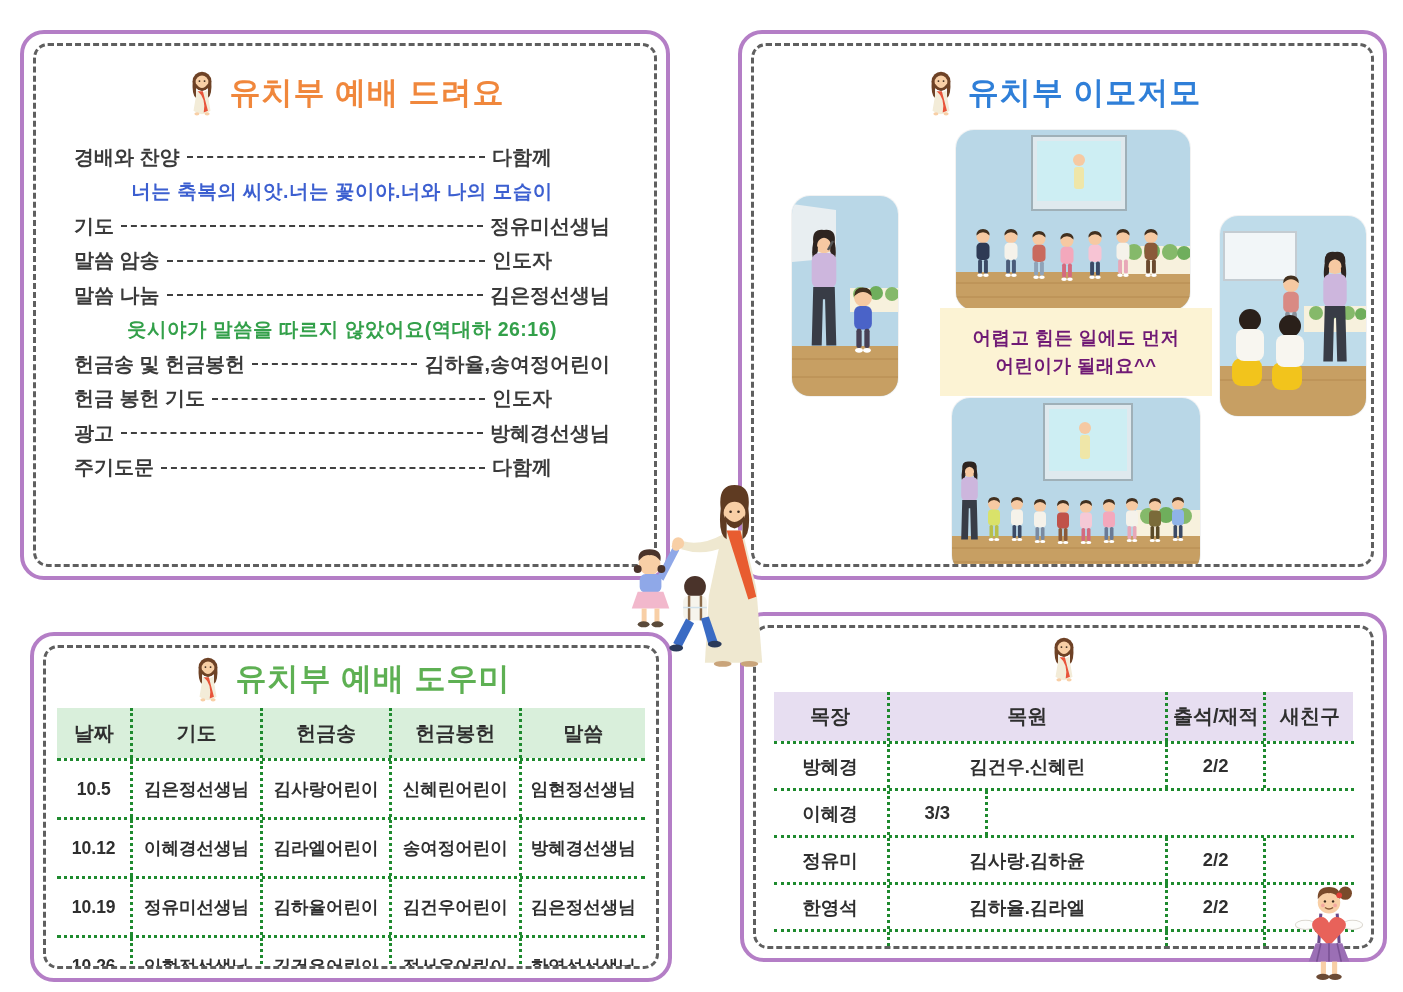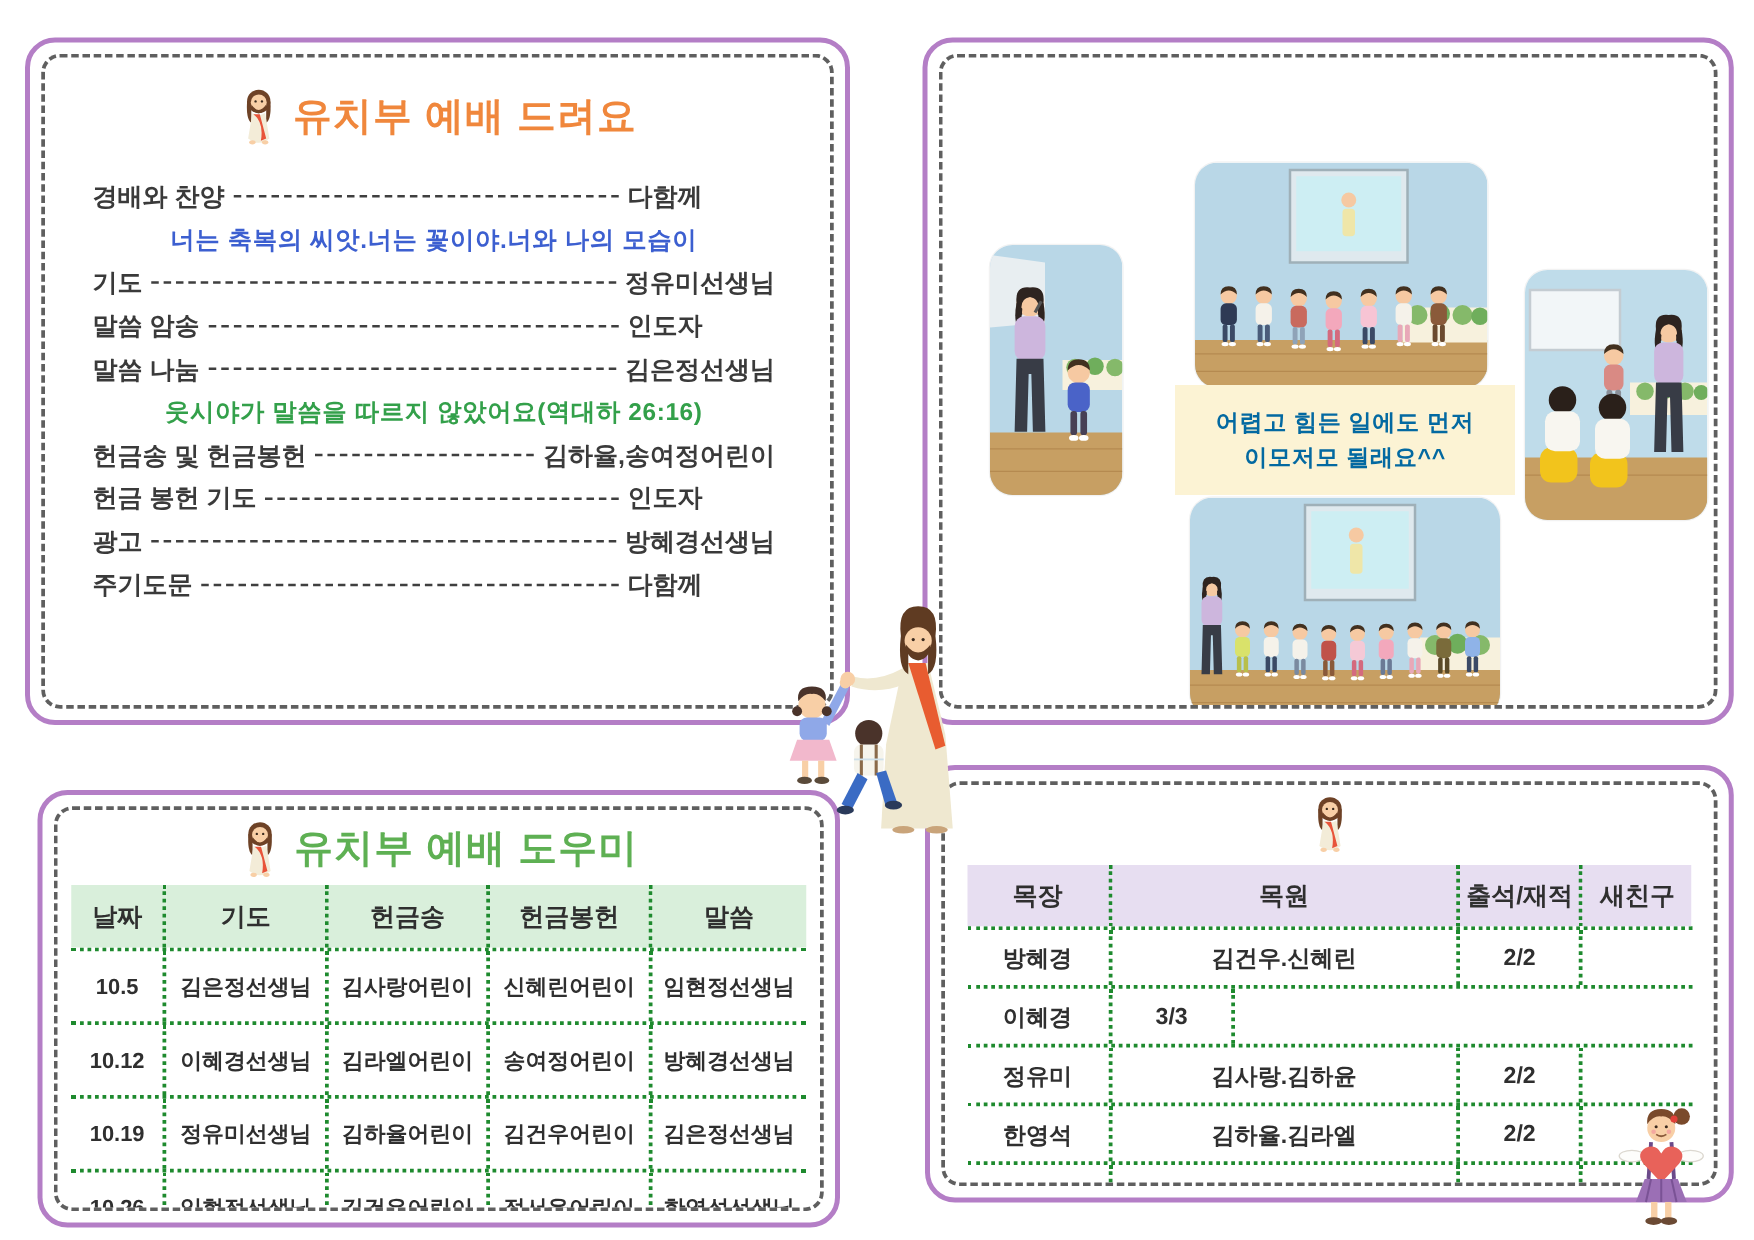--- a/index.html
+++ b/index.html
@@ -1,20 +1,20 @@
 <!DOCTYPE html>
 <html style="--panel-border: #b47ec6; --dash-border: #5f5f5f; --title-orange: #f0873c; --title-blue: #2f7fd8; --title-green: #5eb053; --title-purple: #b97dca; --song-blue: #3c5fd0; --verse-green: #33a04a; --dot-green: #1e8a2e; --helpers-header-bg: #d9efdb; --attendance-header-bg: #e7def1; --note-bg: #fcf3d4; --text-dark: #3a3a3a;"><head>
 <meta charset="utf-8">
 <style>
   html,body{margin:0;padding:0;background:#fff;}
   .page{position:relative;width:1403px;height:992px;overflow:hidden;background:#fff;
         font-family:"Liberation Sans","DejaVu Sans",sans-serif;color:var(--text-dark,#3a3a3a);}
   .panel{position:absolute;background:#fff;border:4px solid var(--panel-border,#b47ec6);border-radius:24px;z-index:1;}
   .inner{position:absolute;inset:9px;border:3px dashed var(--dash-border,#5f5f5f);border-radius:15px;overflow:hidden;}
-  .p-worship{left:20px;top:30px;width:642px;height:542px;padding-left:10px;}
+  .p-worship{left:20px;top:30px;width:642px;height:542px;}
   .p-moments{left:738px;top:30px;width:641px;height:542px;}
   .p-helpers{left:30px;top:632px;width:634px;height:342px;}
   .p-attendance{left:740px;top:612px;width:639px;height:342px;}
 
   .title-row{display:flex;align-items:center;justify-content:center;gap:10px;}
   .p-worship .title-row,.p-moments .title-row{margin-top:24px;}
   .p-helpers .title-row,.p-attendance .title-row{margin-top:8px;}
   .title{font-size:31px;font-weight:bold;letter-spacing:1px;margin:0;}
   .p-worship .title{color:var(--title-orange,#f0873c);}
   .p-moments .title{color:var(--title-blue,#2f7fd8);}
@@ -35,21 +35,21 @@
 
   
   .photo{position:absolute;border-radius:18px;overflow:hidden;margin:0;box-shadow:0 0 0 1px rgba(0,0,0,0.05);}
   .photo svg{display:block;width:100%;height:100%;}
   .ph-left{left:38px;top:150px;width:106px;height:200px;}
   .ph-top{left:202px;top:84px;width:234px;height:180px;}
   .ph-right{left:466px;top:170px;width:146px;height:200px;}
   .ph-bottom{left:198px;top:352px;width:248px;height:175px;}
   .note{position:absolute;left:186px;top:262px;width:272px;height:88px;background:var(--note-bg,#fcf3d4);
         z-index:2;display:flex;flex-direction:column;align-items:center;justify-content:center;
-        font-size:18.5px;font-weight:bold;color:#0369a1;line-height:28px;letter-spacing:0.5px;}
+        font-size:18.5px;font-weight:bold;color:#701a75;line-height:28px;letter-spacing:0.5px;}
 
   
   .table{margin:6px auto 0 auto;}
   .green-table{width:588px;}
   .purple-table{width:580px;margin-top:10px;}
   .trow{display:flex;align-items:stretch;border-bottom:3px dotted var(--dot-green,#1e8a2e);text-align:right;}
   .trow:last-child{border-bottom:none;}
   .tcell{display:flex;align-items:center;justify-content:center;box-sizing:border-box;
          border-right:3px dotted var(--dot-green,#1e8a2e);font-weight:bold;color:#2f2f2f;}
   .tcell:last-child{border-right:none;}
@@ -158,20 +158,26 @@
             <span class="ol-label">주기도문</span>
             <span class="leader"></span>
             <span class="ol-value">다함께</span>
           </div>
         </div>
     </div>
   </section>
 
   <section class="panel p-moments">
     <div class="inner">
+      <div class="title-row">
+        <svg class="title-icon">
+            <use href="#jesus-icon"></use>
+          </svg>
+        <h2 class="title">유치부 이모저모</h2>
+      </div>
 
       <figure class="photo ph-left">
         <svg viewBox="0 0 106 200" preserveAspectRatio="none">
           <rect width="106" height="200" fill="#b9d7e7"></rect>
           <rect y="150" width="106" height="50" fill="#c79f63"></rect>
           <line y1="163" x2="106" y2="163" stroke="#b58a50"></line>
             <line y1="181" x2="106" y2="181" stroke="#b58a50"></line>
           <polygon points="0,8 44,14 44,62 0,66" fill="#e8eef1"></polygon>
           <rect x="58" y="92" width="48" height="24" fill="#f7f1dd"></rect>
           <circle cx="68" cy="98" r="7" fill="#85b96a"></circle>
@@ -225,21 +231,21 @@
           <rect x="52" y="146" width="30" height="28" rx="9" fill="#f2c41c"></rect>
           <circle cx="30" cy="104" r="11" fill="#2a201a"></circle>
           <rect x="16" y="113" width="28" height="32" rx="8" fill="#f8f6f0"></rect>
           <circle cx="70" cy="110" r="11" fill="#2a201a"></circle>
           <rect x="56" y="119" width="28" height="32" rx="8" fill="#f8f6f0"></rect>
         </svg>
       </figure>
 
       <div class="note">
         <div>어렵고 힘든 일에도 먼저</div>
-        <div>이모저모 될래요^^</div>
+        <div>어린이가 될래요^^</div>
       </div>
 
       <figure class="photo ph-bottom">
         <svg viewBox="0 0 248 175" preserveAspectRatio="none">
           <rect width="248" height="175" fill="#b9d7e7"></rect>
           <rect y="138" width="248" height="37" fill="#c79f63"></rect>
           <line y1="150" x2="248" y2="150" stroke="#b58a50"></line>
             <line y1="164" x2="248" y2="164" stroke="#b58a50"></line>
           <rect x="92" y="6" width="88" height="76" fill="#dfe9ee" stroke="#9fb0b8" stroke-width="2"></rect>
           <rect x="97" y="11" width="78" height="62" fill="#cdeef3"></rect>

